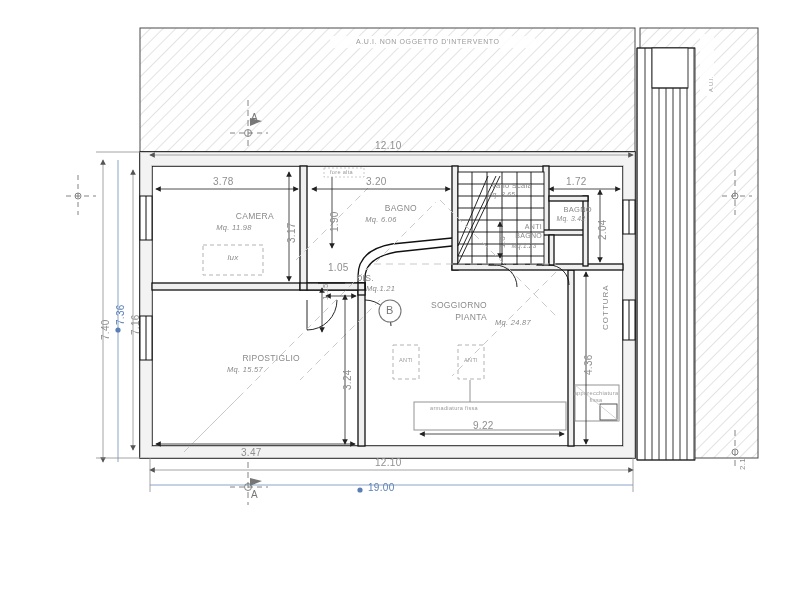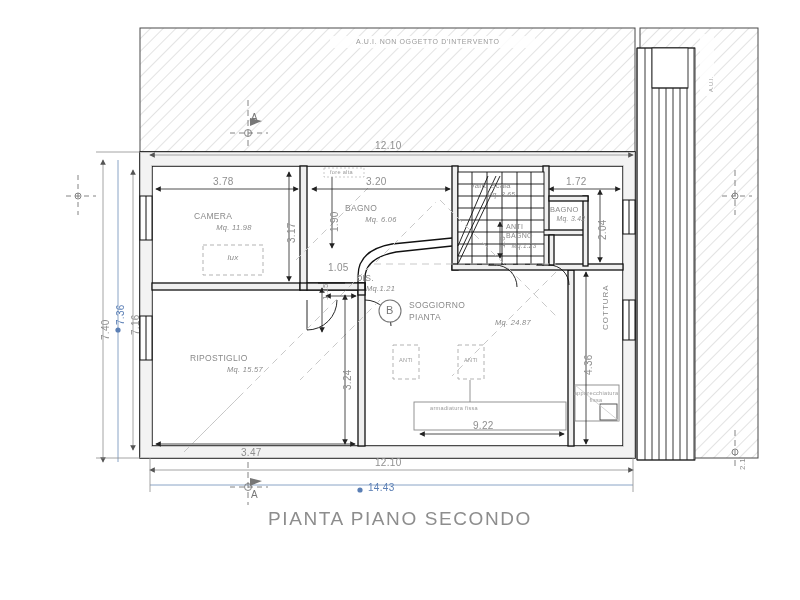--- a/index.html
+++ b/index.html
@@ -2,21 +2,21 @@
 <html><head>
 <meta charset="utf-8">
 <style>
   html,body{margin:0;padding:0;background:#ffffff;}
   body{width:800px;height:600px;overflow:hidden;
        font-family:"Liberation Sans", sans-serif;color:#555;}
   #plan{position:relative;width:800px;height:600px;background:#fff;}
   .abs{position:absolute;}
   svg{display:block;}
   .txt{position:absolute;white-space:nowrap;color:#888;letter-spacing:.3px;}
-  .roomname{font-size:8.5px;color:#8a8a8a;text-align:left;line-height:1.25;}
+  .roomname{font-size:8.5px;color:#8a8a8a;text-align:right;line-height:1.25;}
   .roomarea{font-size:7.5px;color:#8a8a8a;font-style:italic;}
   .dim{font-size:10px;color:#8f8f8f;}
   .dimb{font-size:10px;color:#5b7fb5;}
   .tiny{font-size:5.6px;color:#9a9a9a;}
   .vert{transform:rotate(-90deg);transform-origin:left top;}
   .title{font-size:19px;color:#8d8d8d;letter-spacing:1.6px;}
   .subtitle{font-size:11px;color:#8d8d8d;letter-spacing:.4px;}
   .banner{font-size:7px;color:#9a9a9a;letter-spacing:.6px;}
   .ctr{text-align:center;}
 </style>
@@ -311,21 +311,21 @@
   <div class="txt tiny ctr" style="left:573px;top:390px;width:46px">apparecchiatura</div>
   <div class="txt tiny ctr" style="left:573px;top:397px;width:46px">fissa</div>
 
   <div class="txt tiny" style="left:330px;top:169px">fore alta</div>
 
   <div class="txt tiny ctr" style="left:393px;top:357px;width:26px">ANTI</div>
   <div class="txt tiny ctr" style="left:458px;top:357px;width:26px">ANTI</div>
 
   <div class="txt dim" style="left:375px;top:140px">12.10</div>
   <div class="txt dim" style="left:375px;top:457px">12.10</div>
-  <div class="txt dimb" style="left:368px;top:482px">14.43</div>
+  <div class="txt dimb" style="left:368px;top:482px">19.00</div>
 
   <div class="txt dim vert" style="left:100px;top:340px">7.40</div>
   <div class="txt dimb vert" style="left:115px;top:325px">7.36</div>
   <div class="txt dim vert" style="left:130px;top:335px">7.16</div>
 
   <div class="txt dim" style="left:213px;top:176px">3.78</div>
   <div class="txt dim" style="left:366px;top:176px">3.20</div>
   <div class="txt dim" style="left:566px;top:176px">1.72</div>
 
   <div class="txt dim vert" style="left:286px;top:243px">3.17</div>
@@ -337,15 +337,14 @@
 
   <div class="txt dim vert" style="left:597px;top:240px">2.04</div>
   <div class="txt dim vert" style="left:583px;top:375px">4.36</div>
   <div class="txt dim vert" style="left:498px;top:248px;font-size:8px">1.0</div>
   <div class="txt dim" style="left:473px;top:420px">9.22</div>
   <div class="txt dim vert" style="left:738px;top:470px;font-size:8px">2.1</div>
 
   <div class="txt" style="left:251px;top:112px;font-size:10px;color:#777">A</div>
   <div class="txt" style="left:251px;top:489px;font-size:10px;color:#777">A</div>
 
-  <div class="txt title ctr" style="left:200px;top:508px;width:400px">PIANTA  PIANO SECONDO</div>
 
 </div>
 
 </body></html>

